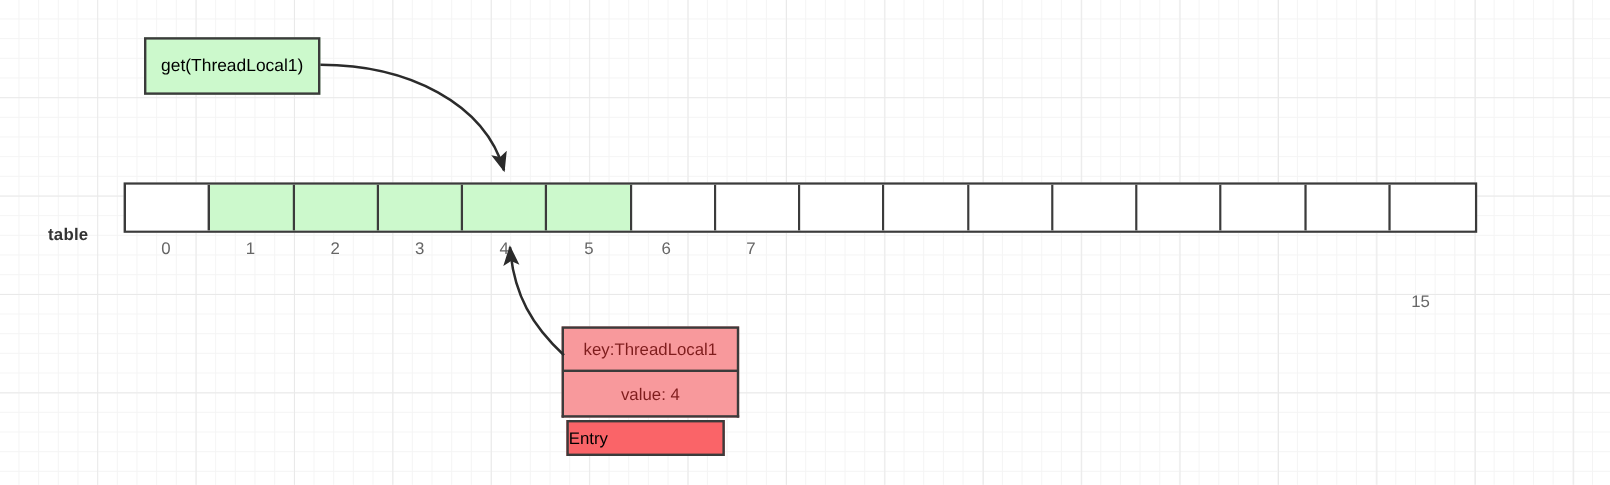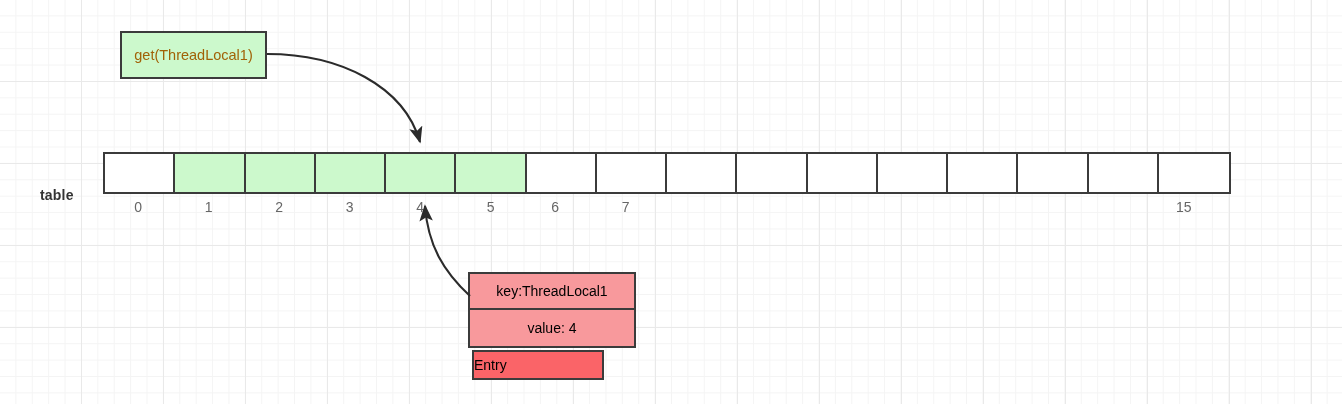--- a/index.html
+++ b/index.html
@@ -48,21 +48,21 @@
     top: 31px;
     width: 147px;
     height: 48px;
     background: #ccf9cc;
     border: 2px solid #3b3b3b;
     box-sizing: border-box;
     display: flex;
     align-items: center;
     justify-content: center;
     font-size: 14.5px;
-    color: #a16207;
+    color: #000000;
     white-space: nowrap;
   }
 
   
   #table-label {
     position: absolute;
     left: 40px;
     top: 163px;
     font-size: 14px;
     font-weight: bold;
@@ -125,30 +125,30 @@
     line-height: 26px;
   }
 
   
   #entry-block {
     position: absolute;
     left: 468px;
     top: 272px;
   }
   .kv-box {
-    width: 168px;
+    width: 148px;
     border: 2px solid #3b3b3b;
     box-sizing: border-box;
     background: #f8999c;
     height: 38px;
     display: flex;
     align-items: center;
     justify-content: center;
     font-size: 14px;
-    color: #000000;
+    color: #7f1d1d;
     white-space: nowrap;
   }
   .kv-box + .kv-box {
     border-top: none;
   }
   #entry-box {
     position: absolute;
     left: 4px;
     top: 78px;
     width: 132px;
@@ -196,21 +196,21 @@
 
   <div id="index-labels" style="width: 1128px;">
       <div class="idx" style="left: 35.25px;">0</div>
       <div class="idx" style="left: 105.75px;">1</div>
       <div class="idx" style="left: 176.25px;">2</div>
       <div class="idx" style="left: 246.75px;">3</div>
       <div class="idx" style="left: 317.25px;">4</div>
       <div class="idx" style="left: 387.75px;">5</div>
       <div class="idx" style="left: 452.25px;">6</div>
       <div class="idx" style="left: 522.75px;">7</div>
-      <div class="idx" style="left: 1080.75px;">15</div>
+      <div class="idx" style="left: 1080.75px; margin-top: 44px;">15</div>
     </div>
 
   <div id="note">
   </div>
 
   <div id="entry-block">
     <div class="kv-box">
       <span>key:ThreadLocal1</span>
     </div>
     <div class="kv-box">

